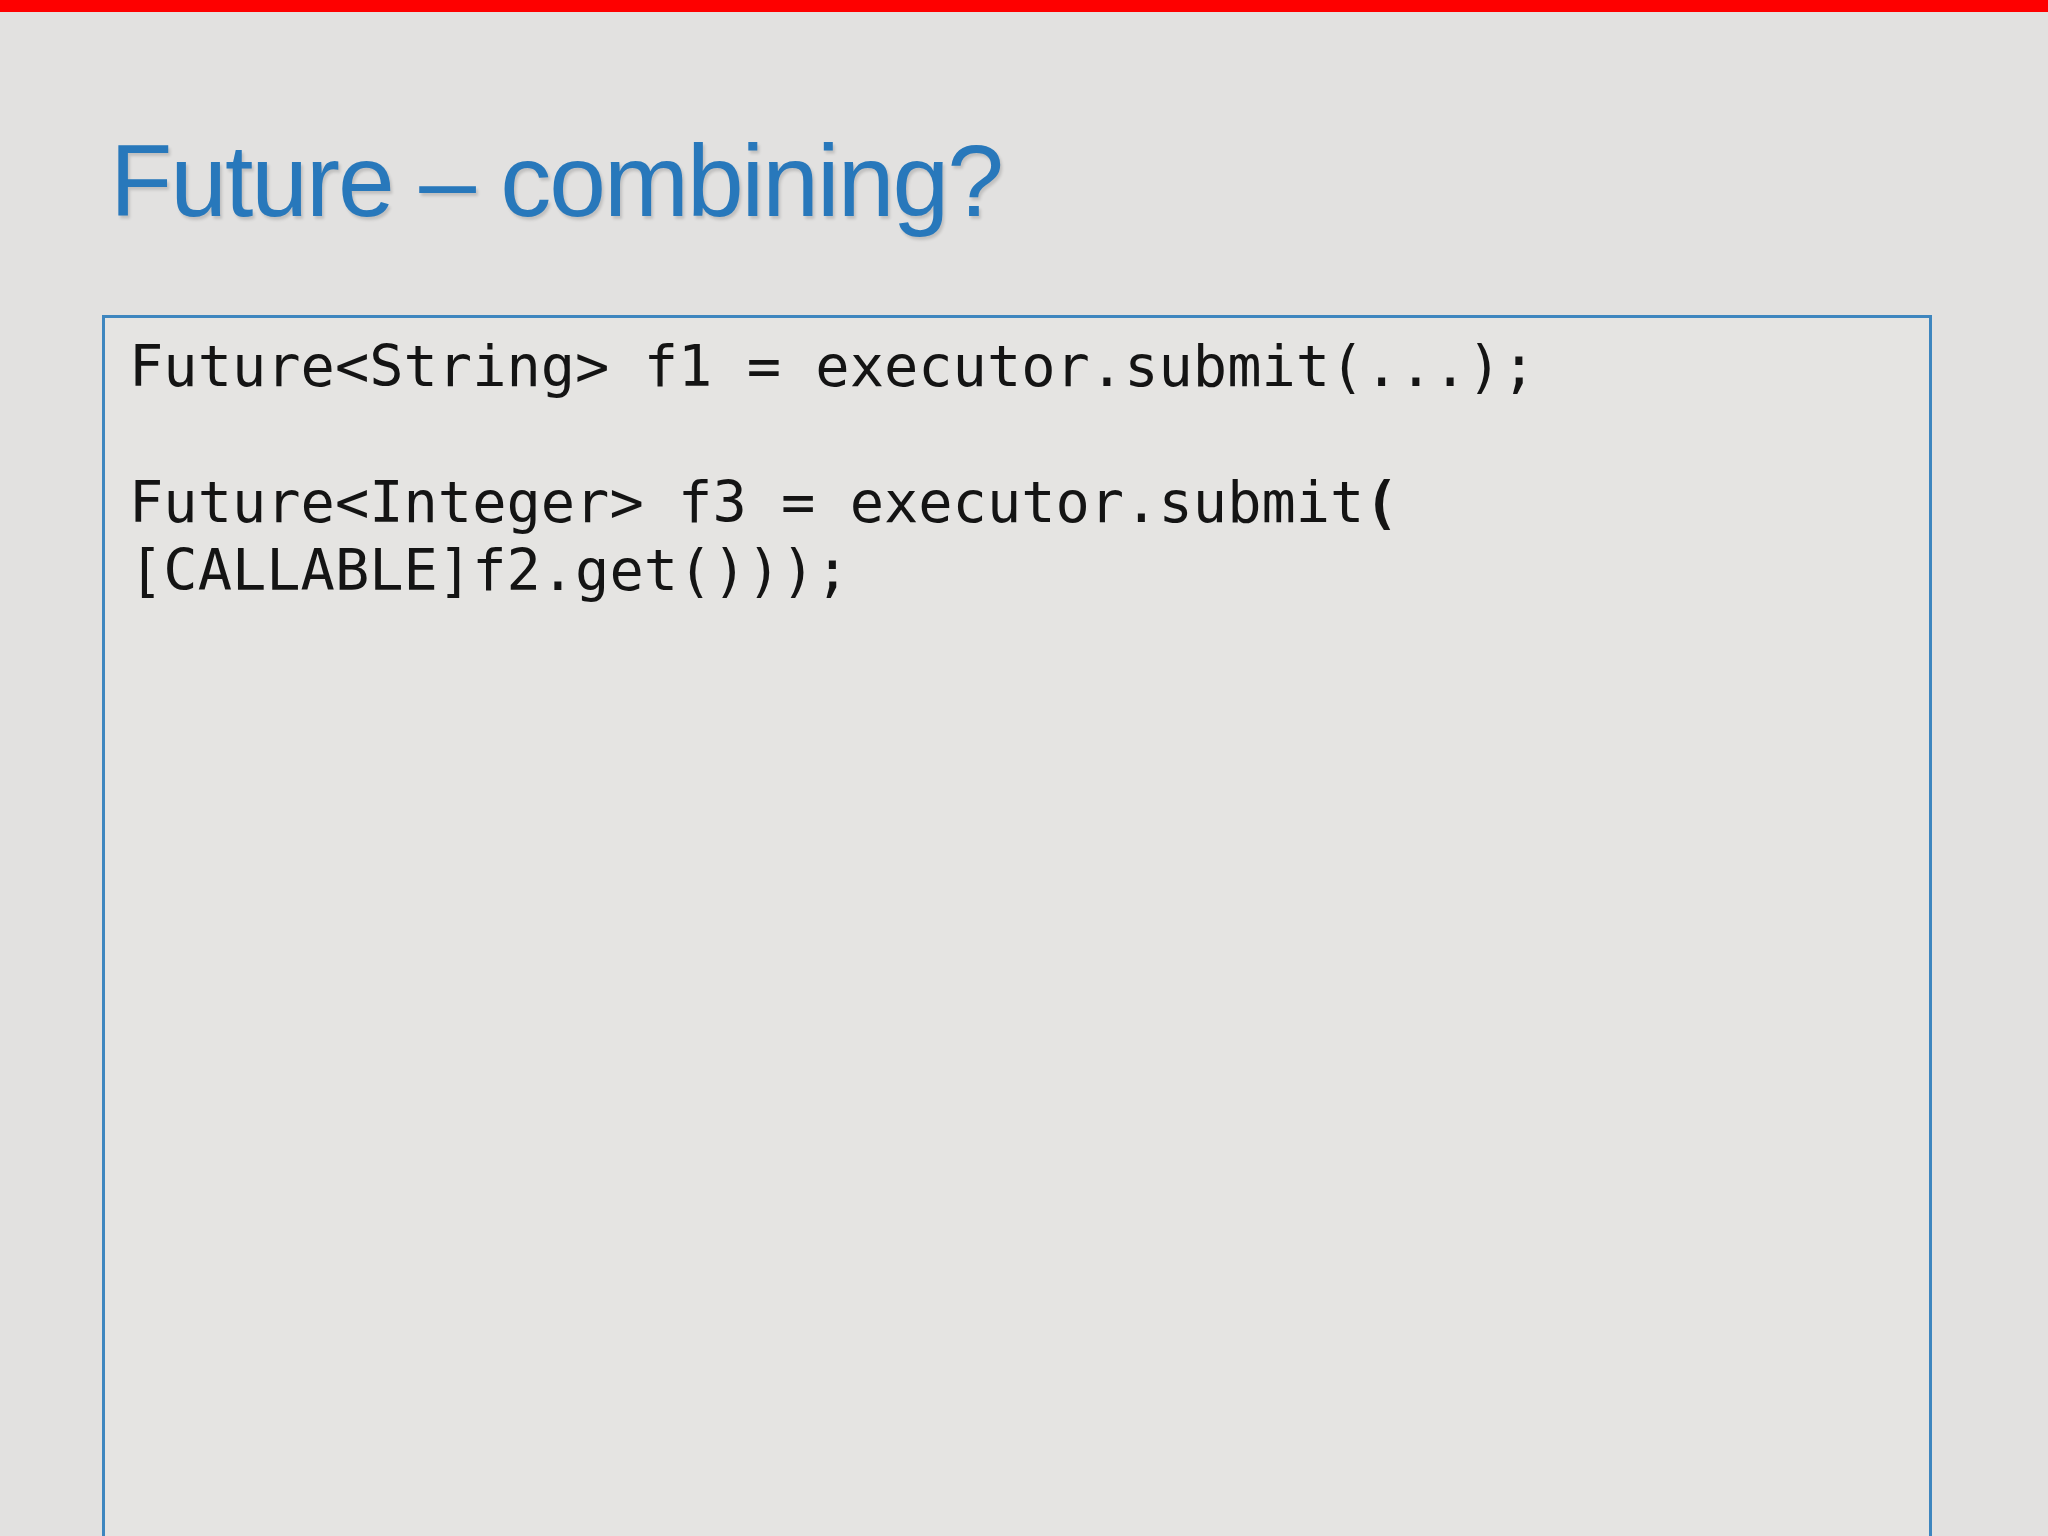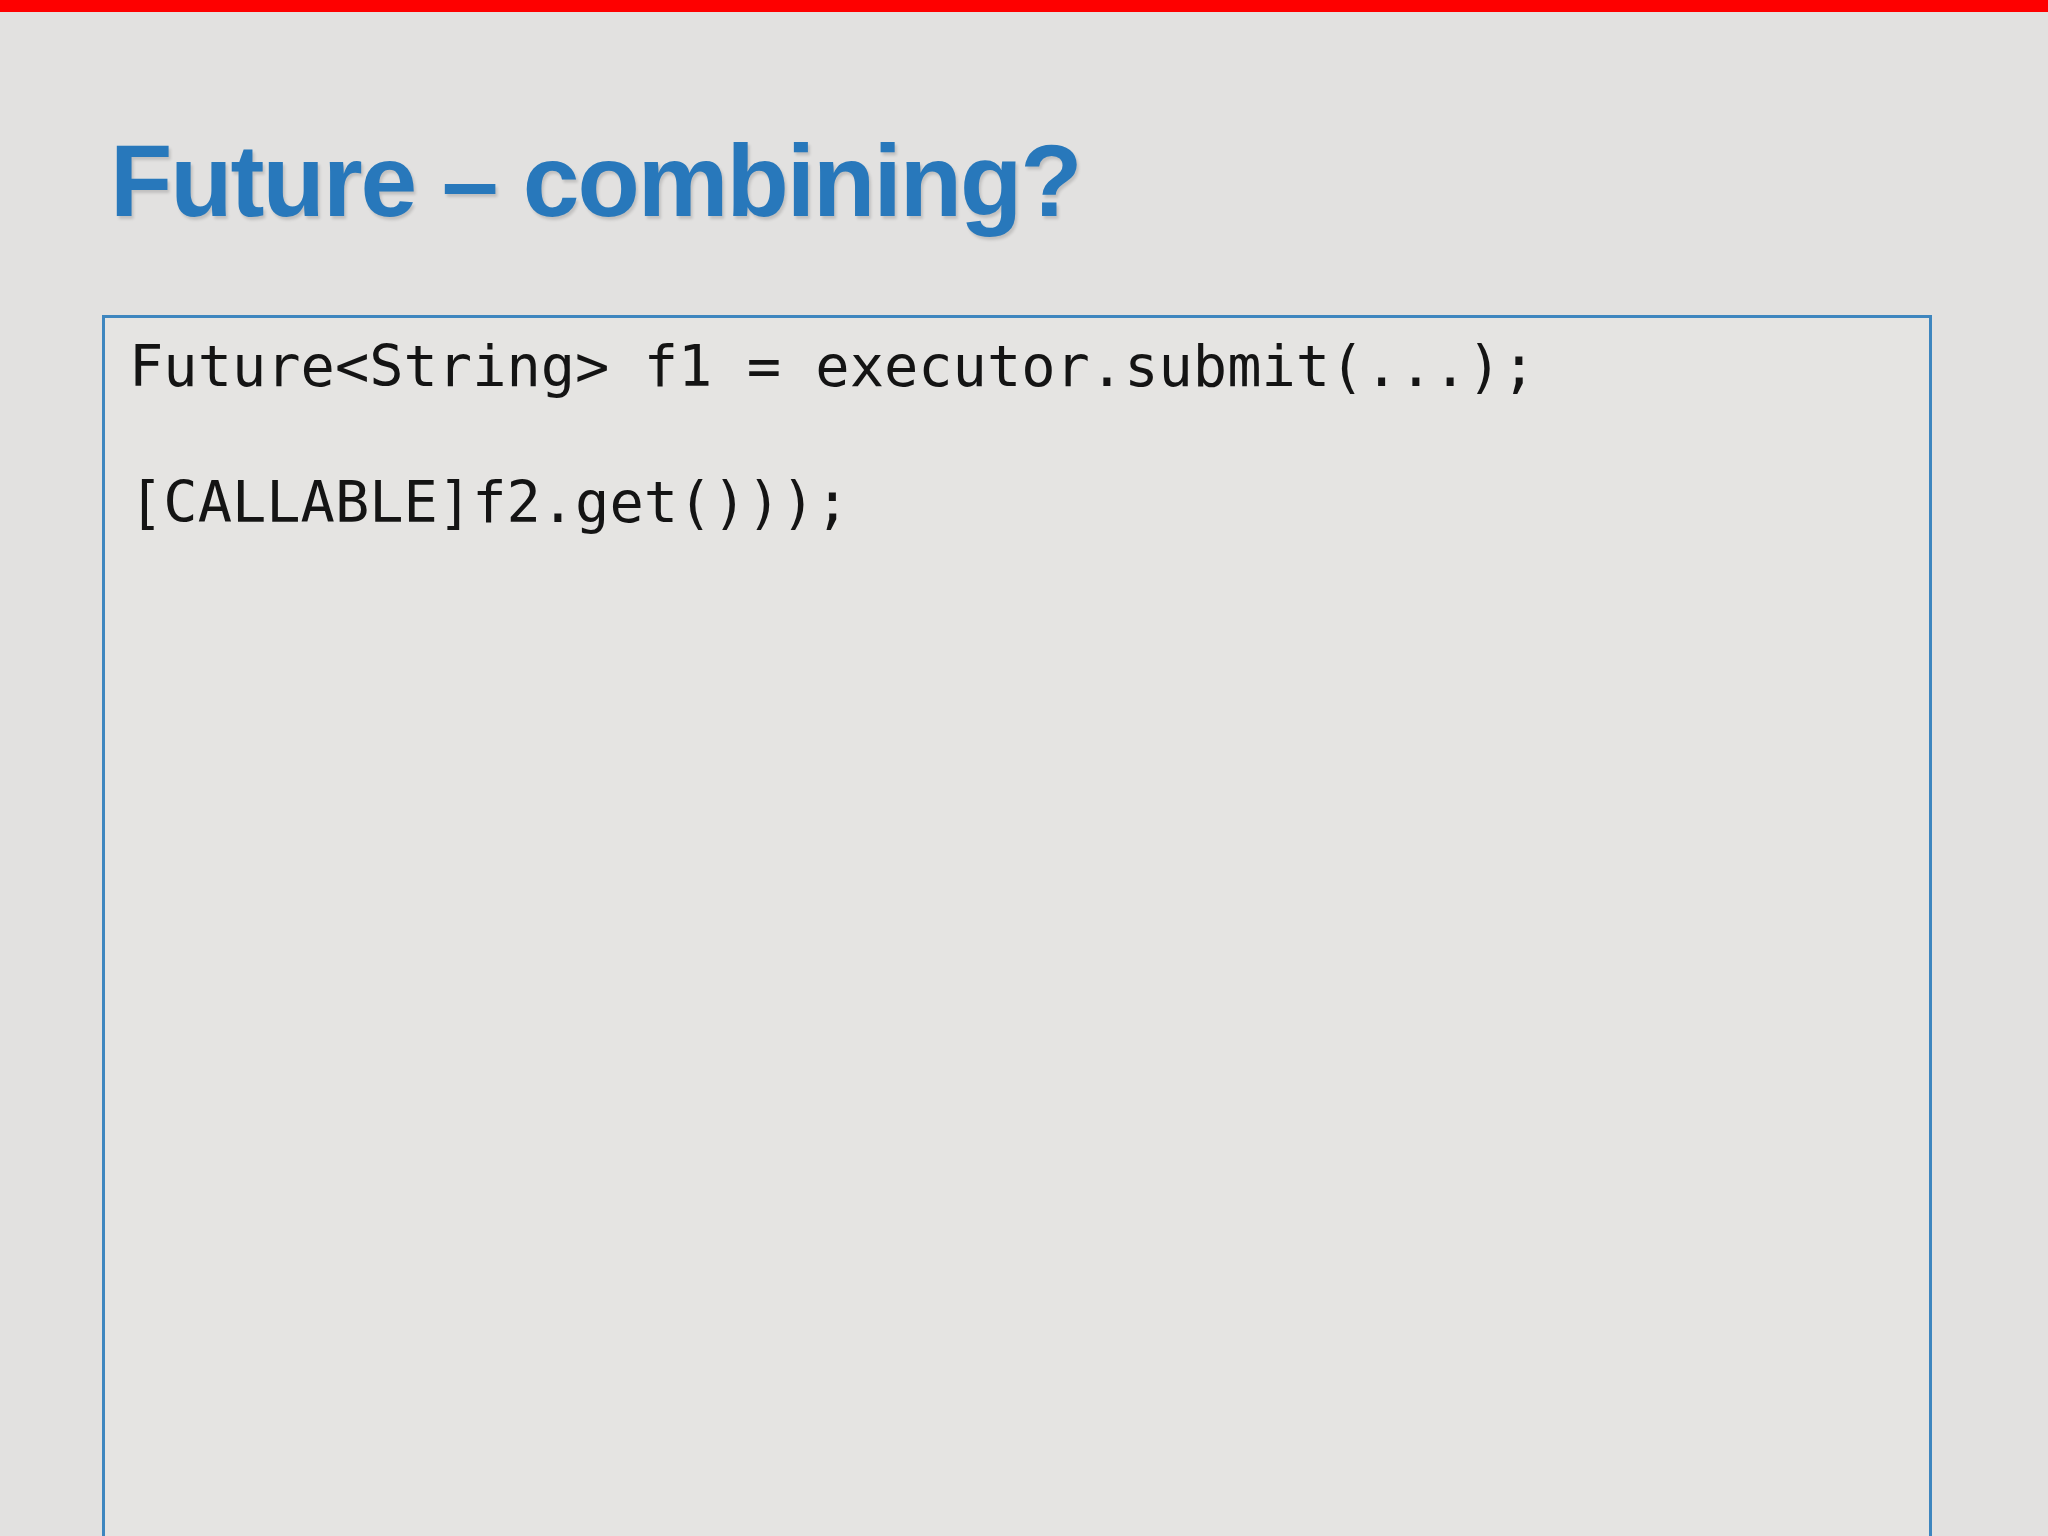--- a/index.html
+++ b/index.html
@@ -17,21 +17,21 @@
     position: absolute;
     left: 0; top: 0;
     width: 100%; height: 12px;
     background: var(--redbar, #fe0000);
   }
   .title {
     position: absolute;
     left: 110px; top: 118px;
     margin: 0;
     font-family: "Liberation Sans", sans-serif;
-    font-weight: bold;
+    font-weight: normal;
     font-size: 102px;
     line-height: 1.25;
     letter-spacing: -2px;
     color: var(--accent, #2878bb);
     text-shadow: 2px 3px 3px rgba(0,0,0,0.15);
     white-space: nowrap;
   }
   .code-box {
     position: absolute;
     left: 102px; top: 315px;
@@ -52,15 +52,16 @@
 </style>
 </head>
 <body>
 
 <div class="slide">
   <div class="red-bar"></div>
   <h1 class="title">Future – combining?</h1>
   <div class="code-box" id="code-box">
       <div class="code-line"><span class="seg-regular">Future&lt;String&gt; f1 = executor.submit(...);</span></div>
       <div class="code-line">&nbsp;</div>
+      <div class="code-line"><span class="seg-regular">Future&lt;Integer&gt; f3 = executor.submit</span><span class="seg-bold">(</span></div>
       <div class="code-line"><span class="seg-regular">[CALLABLE]f2.get()));</span></div>
     </div>
 </div>
 
 </body></html>

